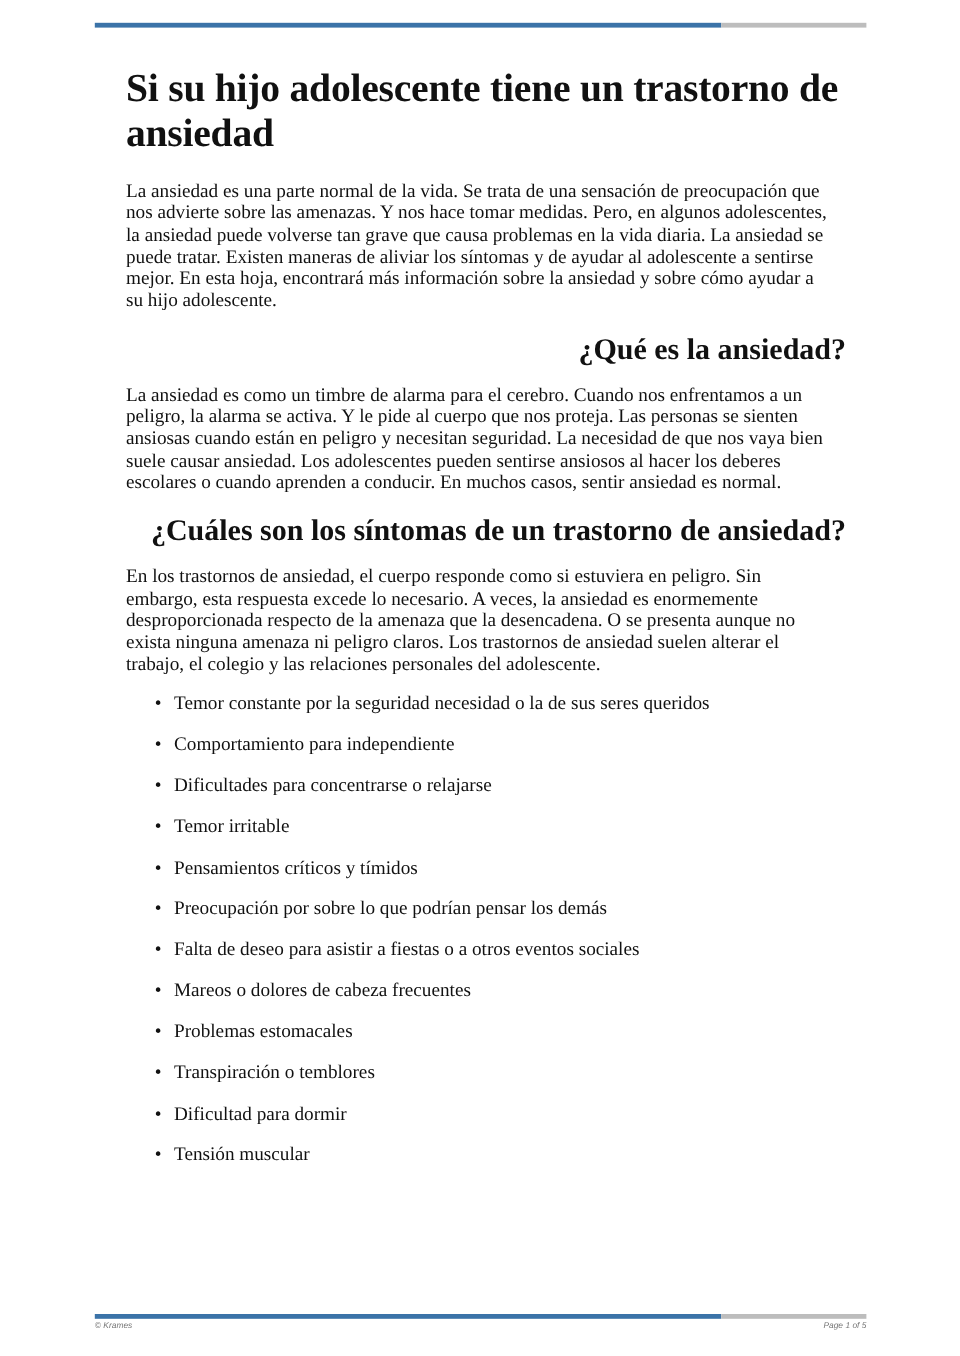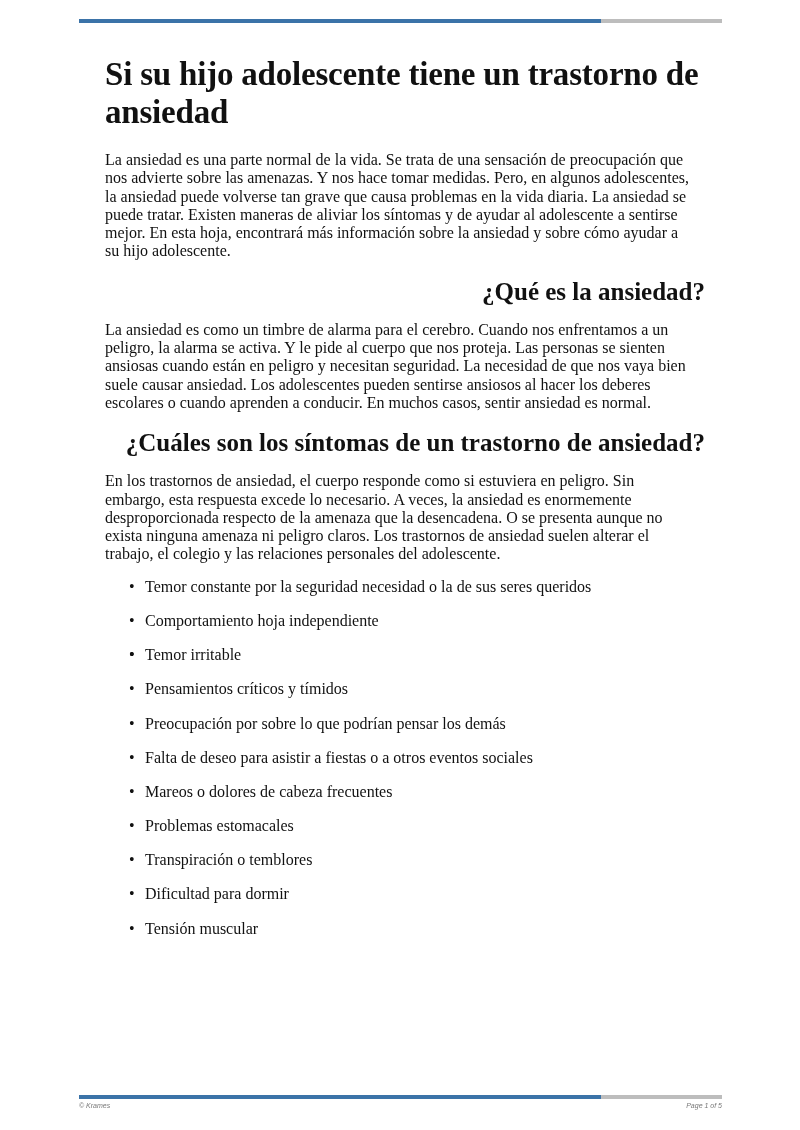--- a/index.html
+++ b/index.html
@@ -32,22 +32,22 @@
   <h1>Si su hijo adolescente tiene un trastorno de ansiedad</h1>
   <p>La ansiedad es una parte normal de la vida. Se trata de una sensación de preocupación que nos advierte sobre las amenazas. Y nos hace tomar medidas. Pero, en algunos adolescentes, la ansiedad puede volverse tan grave que causa problemas en la vida diaria. La ansiedad se puede tratar. Existen maneras de aliviar los síntomas y de ayudar al adolescente a sentirse mejor. En esta hoja, encontrará más información sobre la ansiedad y sobre cómo ayudar a su hijo adolescente.</p>
 
   <h2>¿Qué es la ansiedad?</h2>
   <p>La ansiedad es como un timbre de alarma para el cerebro. Cuando nos enfrentamos a un peligro, la alarma se activa. Y le pide al cuerpo que nos proteja. Las personas se sienten ansiosas cuando están en peligro y necesitan seguridad. La necesidad de que nos vaya bien suele causar ansiedad. Los adolescentes pueden sentirse ansiosos al hacer los deberes escolares o cuando aprenden a conducir. En muchos casos, sentir ansiedad es normal.</p>
 
   <h2>¿Cuáles son los síntomas de un trastorno de ansiedad?</h2>
   <p>En los trastornos de ansiedad, el cuerpo responde como si estuviera en peligro. Sin embargo, esta respuesta excede lo necesario. A veces, la ansiedad es enormemente desproporcionada respecto de la amenaza que la desencadena. O se presenta aunque no exista ninguna amenaza ni peligro claros. Los trastornos de ansiedad suelen alterar el trabajo, el colegio y las relaciones personales del adolescente.</p>
   <ul>
     <li><span class="bullet">•</span><span>Temor constante por la seguridad necesidad o la de sus seres queridos</span></li>
-    <li><span class="bullet">•</span><span>Comportamiento hoja independiente</span></li>
-    <li><span class="bullet">•</span></li>
+    <li><span class="bullet">•</span><span>Comportamiento para independiente</span></li>
+    <li><span class="bullet">•</span><span>Dificultades para concentrarse o relajarse</span></li>
     <li><span class="bullet">•</span><span>Temor irritable</span></li>
     <li><span class="bullet">•</span><span>Pensamientos críticos y tímidos</span></li>
     <li><span class="bullet">•</span><span>Preocupación por sobre lo que podrían pensar los demás</span></li>
     <li><span class="bullet">•</span><span>Falta de deseo para asistir a fiestas o a otros eventos sociales</span></li>
   </ul>
   <ul>
     <li><span class="bullet">•</span><span>Mareos o dolores de cabeza frecuentes</span></li>
     <li><span class="bullet">•</span><span>Problemas estomacales</span></li>
     <li><span class="bullet">•</span><span>Transpiración o temblores</span></li>
     <li><span class="bullet">•</span><span>Dificultad para dormir</span></li>

